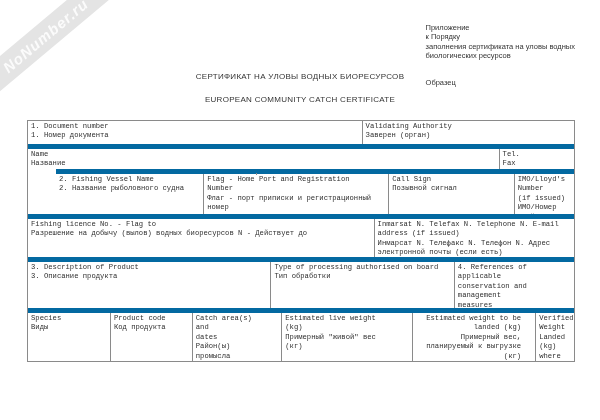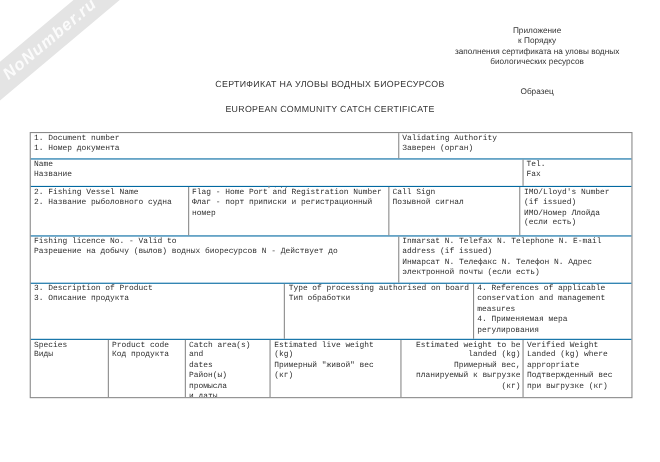--- a/index.html
+++ b/index.html
@@ -13,37 +13,37 @@
     position:absolute; left:-52px; top:22px; width:195px; height:27px;
     background:#e4e4e4; transform:rotate(-40deg);
     display:flex; align-items:center; justify-content:center;
   }
   .watermark span {
     color:#fbfbfb; font-weight:bold; font-style:italic;
     font-size:15px; letter-spacing:1px;
   }
 
   .annex-note {
-    position:absolute; top:13px; right:37px; text-align:center;
+    position:absolute; top:13px; right:25px; text-align:left;
     font-size:7.5px; line-height:9.5px; white-space:pre-line; color:#333;
   }
   .sample-label { margin-top:8px; font-size:7.5px; }
 
   .title { position:absolute; left:0; width:100%; text-align:center; font-size:8px; letter-spacing:0.3px; color:#333; }
   .title-ru { top:72px; }
   .title-en { top:95px; }
 
   .form-table {
     position:absolute; left:27px; top:120px; width:548px;
     border:1px solid #8a8a8a; box-sizing:border-box;
     font-family:"Liberation Mono","DejaVu Sans Mono",monospace;
     font-size:7.2px; line-height:9.4px; color:#2f2f2f;
   }
   .row { display:flex; box-sizing:border-box; }
-  .row + .row { border-top:1px solid #0369a1; }
+  .row + .row { border-top:5px solid #0369a1;gap:12px; }
   .cell {
     box-sizing:border-box; padding:1px 2px 1px 3px;
     white-space:pre-wrap; overflow:hidden;
   }
   .cell + .cell { border-left:1px solid #8a8a8a; }
 </style>
 </head>
 <body>
 
 <div class="page">
@@ -74,36 +74,36 @@
 
     <div class="row" style="height:25px;">
       <div class="cell" style="width:39.6%;">Name
 Название</div>
       <div class="cell" style="width:42.2%;margin-top:24px;">Address
 Адрес</div>
       <div class="cell" style="flex:1;">Tel.
 Fax</div>
     </div>
 
-    <div class="row" style="height:45px;">
+    <div class="row" style="height:45px;margin-left:28px;">
       <div class="cell" style="width:26.1%;">2. Fishing Vessel Name
 2. Название рыболовного судна</div>
       <div class="cell" style="width:33.4%;">Flag - Home Port and Registration Number
 Флаг - порт приписки и регистрационный
 номер</div>
       <div class="cell" style="width:21.9%;">Call Sign
 Позывной сигнал</div>
       <div class="cell" style="flex:1;">IMO/Lloyd's Number
 (if issued)
 ИМО/Номер Ллойда
 (если есть)</div>
     </div>
 
     <div class="row" style="height:43px;">
-      <div class="cell" style="width:61.1%;">Fishing licence No. - Valid to
+      <div class="cell" style="width:61.1%;">Fishing licence No. - Flag to
 Разрешение на добычу (вылов) водных биоресурсов N - Действует до</div>
       <div class="cell" style="flex:1;">Inmarsat N. Telefax N. Telephone N. E-mail
 address (if issued)
 Инмарсат N. Телефакс N. Телефон N. Адрес
 электронной почты (если есть)</div>
     </div>
 
     <div class="row" style="height:51px;">
       <div class="cell" style="width:42.2%;">3. Description of Product
 3. Описание продукта</div>

